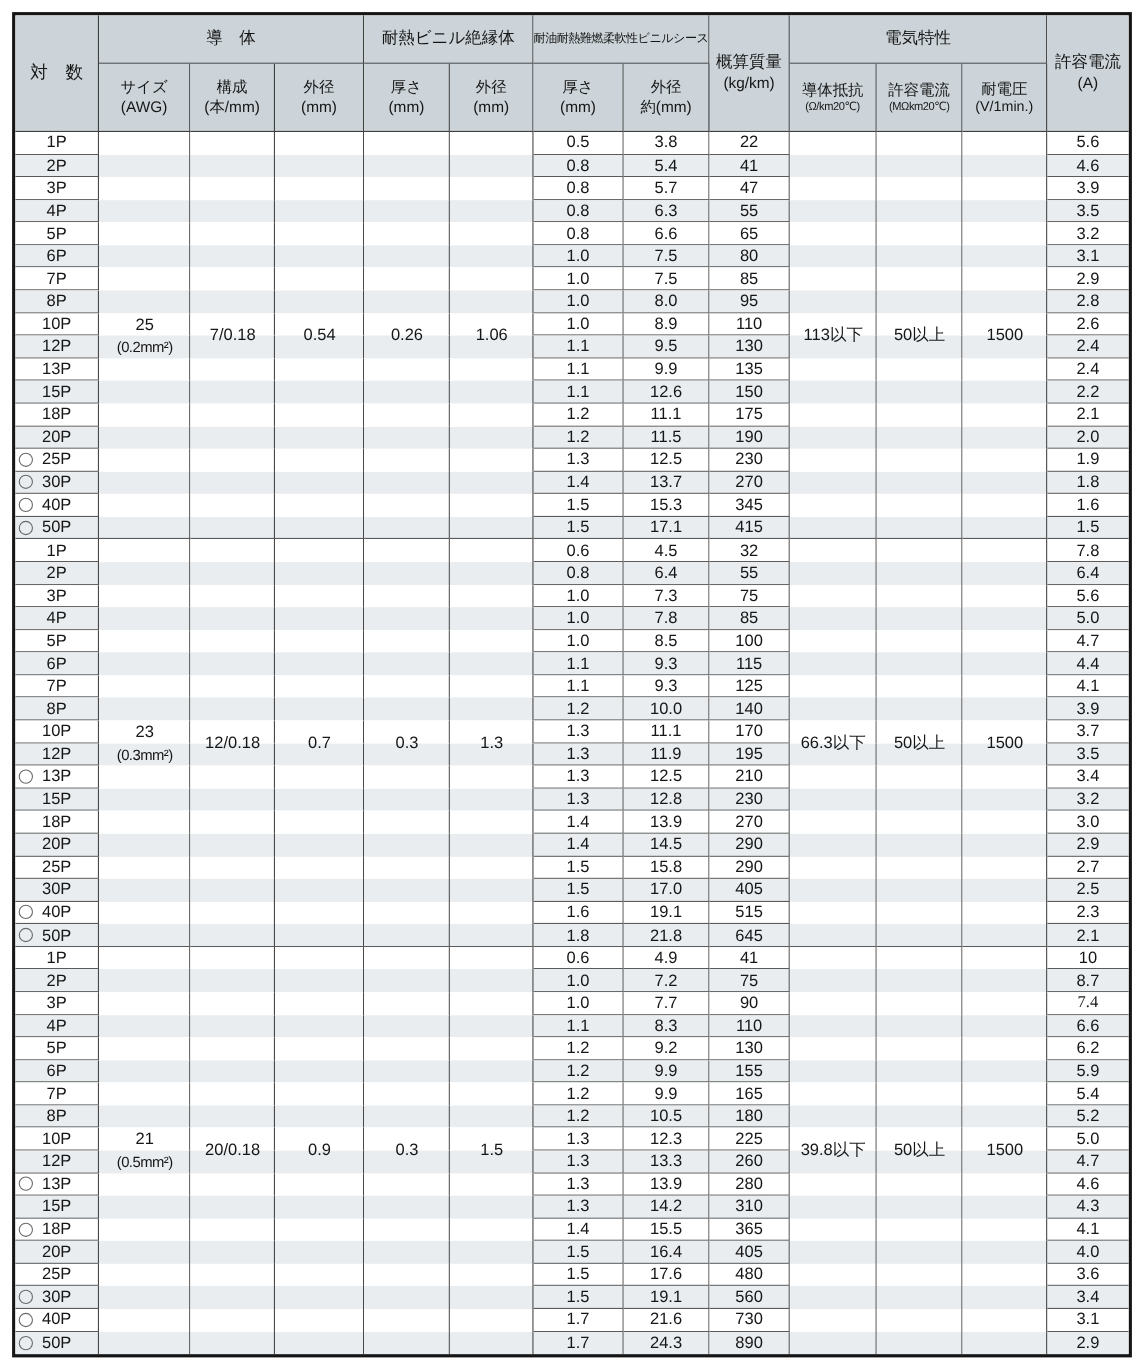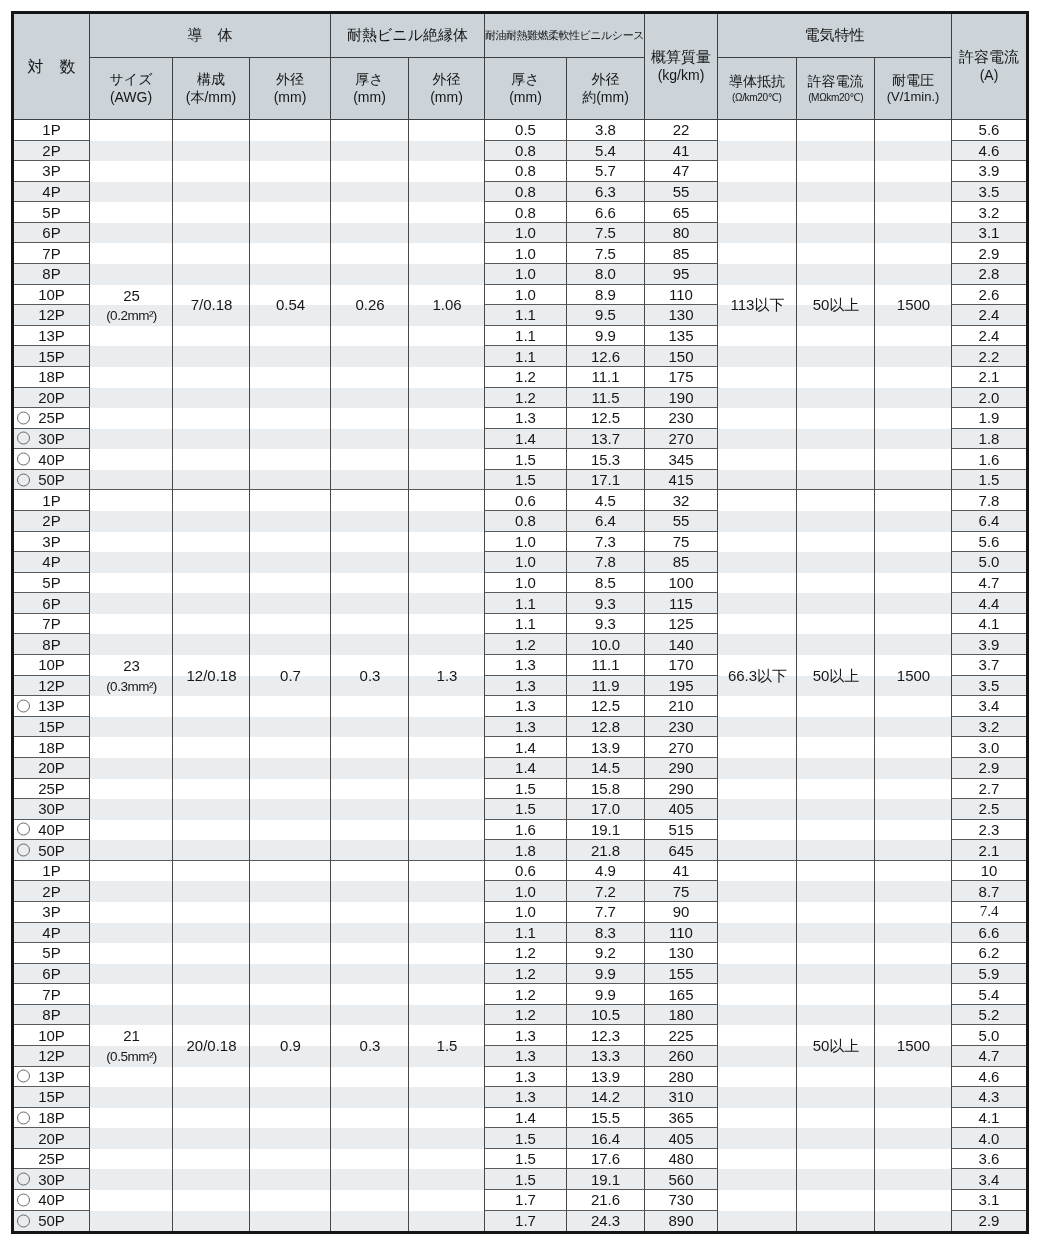--- a/index.html
+++ b/index.html
@@ -1007,20 +1007,23 @@
       </div>
       <div class="ov" style="grid-area: 39 / 4 / span 18;">
         <div>0.9</div>
       </div>
       <div class="ov" style="grid-area: 39 / 5 / span 18;">
         <div>0.3</div>
       </div>
       <div class="ov" style="grid-area: 39 / 6 / span 18;">
         <div>1.5</div>
       </div>
+      <div class="ov" style="grid-area: 39 / 10 / span 18;">
+        <div>39.8以下</div>
+      </div>
       <div class="ov" style="grid-area: 39 / 11 / span 18;">
         <div>50以上</div>
       </div>
       <div class="ov" style="grid-area: 39 / 12 / span 18;">
         <div>1500</div>
       </div>
     </div>
 </div>
 
 </body></html>

